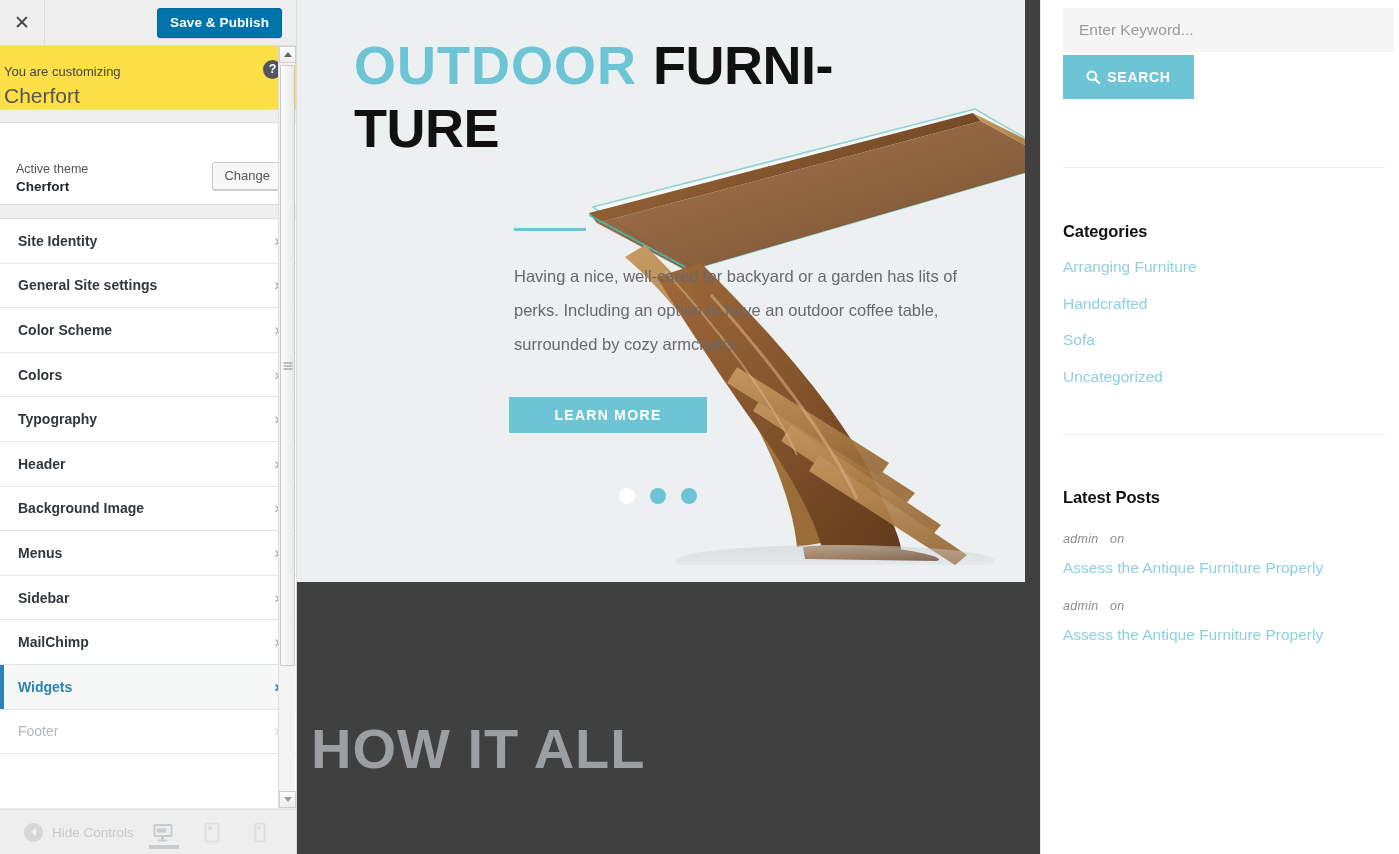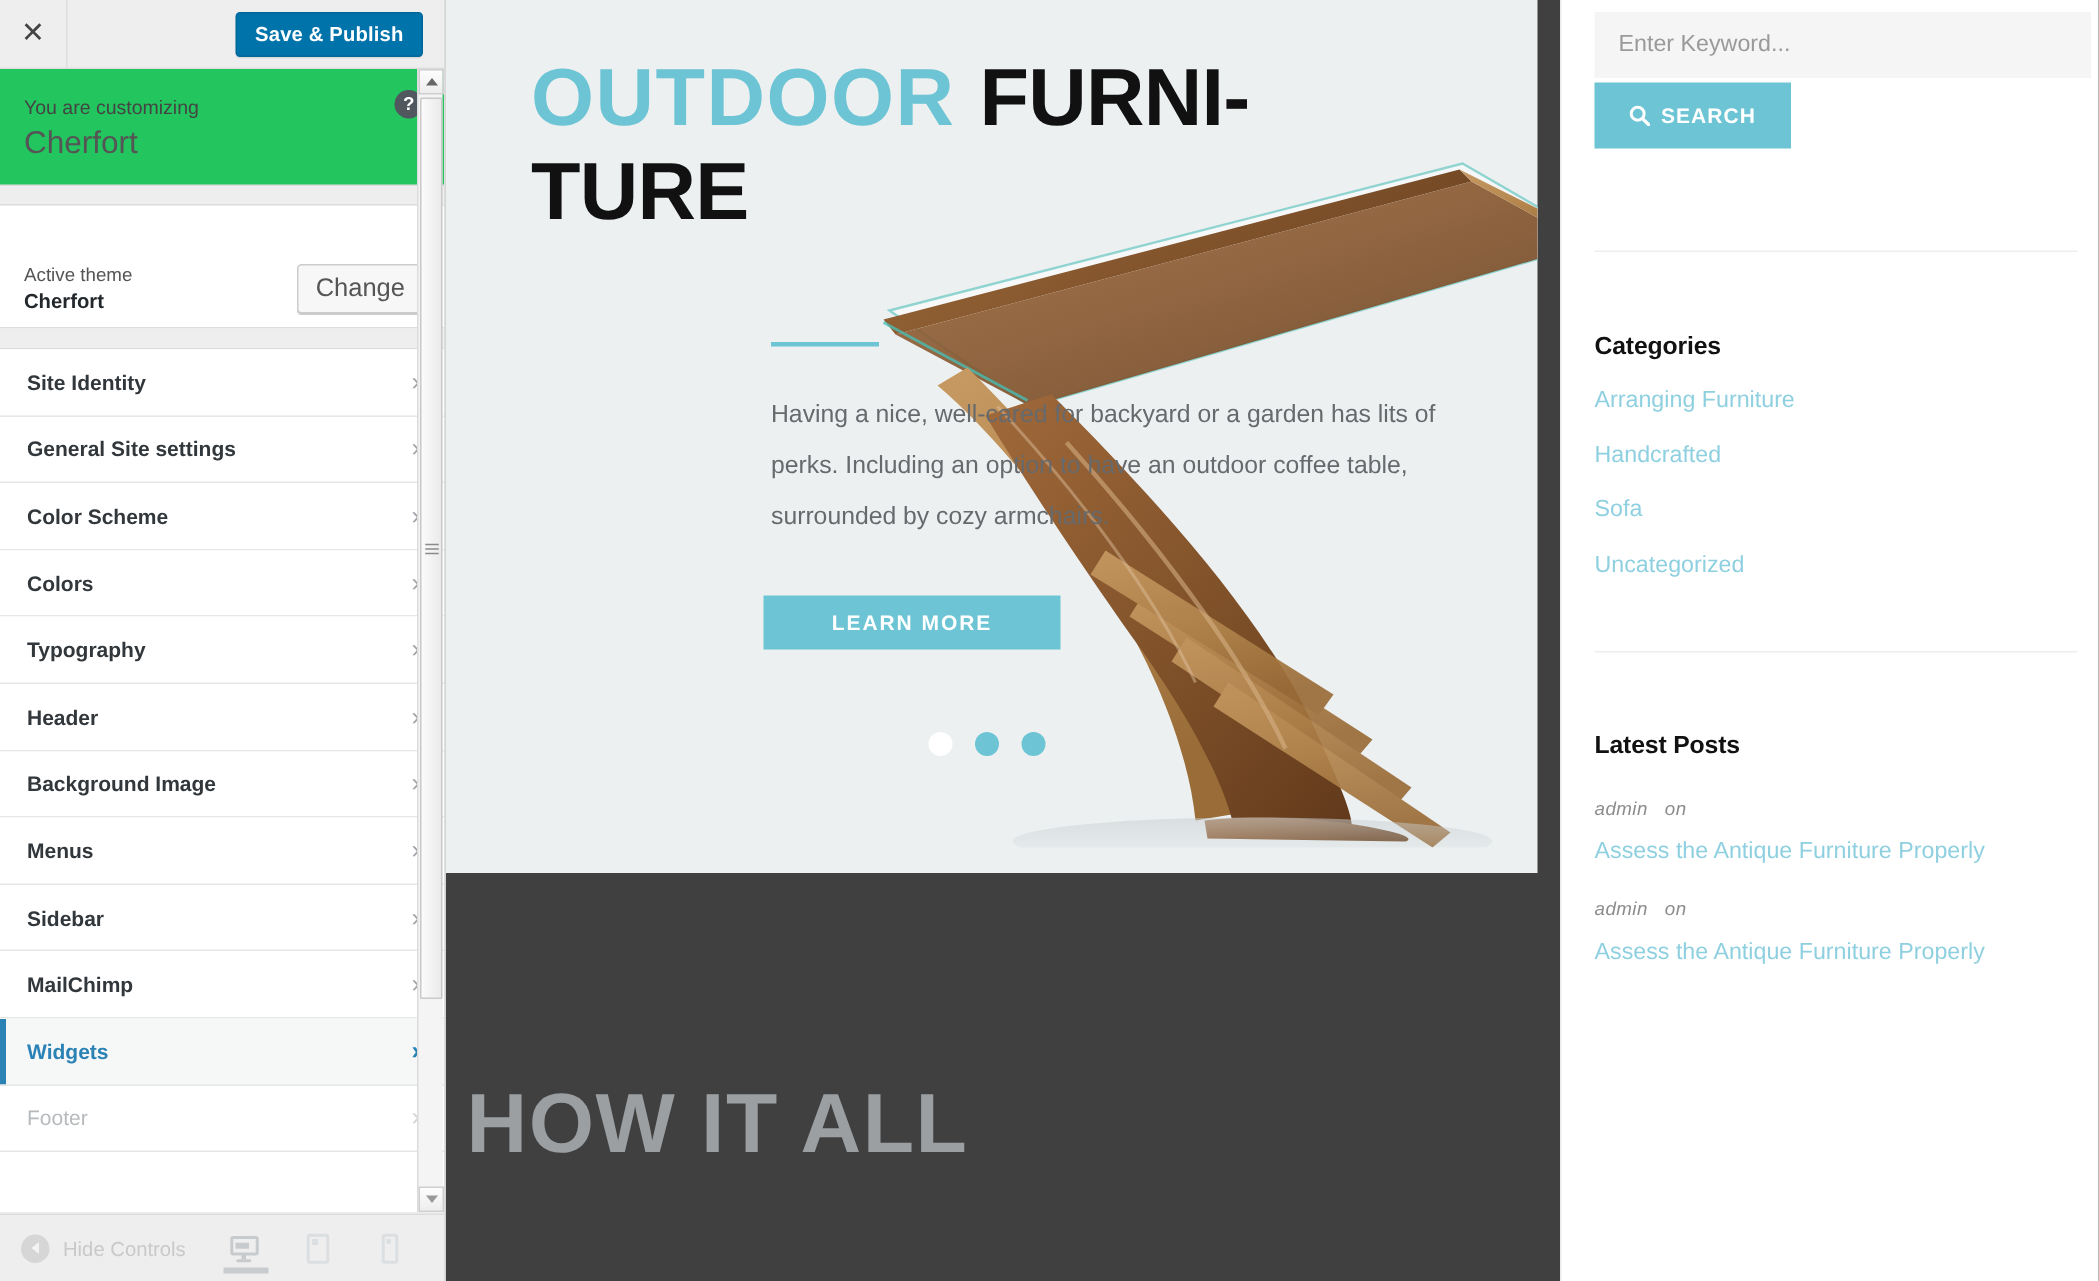--- a/index.html
+++ b/index.html
@@ -50,25 +50,25 @@
   }
 
   .cz-body {
     position: absolute; top: 46px; left: 0;
     width: 296px; height: 762px;
     background: #ffffff;
     overflow: hidden;
   }
 
   .cz-info {
-    background: #22c55e;
-    padding: 18px 16px 16px 16px;
+    background: #fde047;
+    padding: 18px 16px 16px 4px;
     border-bottom: 1px solid #ddd;
     position: relative;
-    height: 78px;
+    height: 64px;
   }
   .cz-info .small {
     font-size: 13px; color: #444; line-height: 1.3;
   }
   .cz-info .big {
     font-size: 21px; color: #555; font-weight: 400;
     margin-top: 2px; line-height: 1.25;
   }
   .cz-help {
     position: absolute; right: 14px; top: 14px;
@@ -88,21 +88,21 @@
     border-bottom: 1px solid #ddd;
     position: relative;
     height: 58px;
     margin-top: 24px;
   }
   .cz-theme .lbl { font-size: 12.5px; color: #555; line-height: 1.35; }
   .cz-theme .nm  { font-size: 13.5px; color: #23282d; font-weight: 700; line-height: 1.4; }
   .cz-change {
     position: absolute; right: 14px; top: 15px;
     background: #f7f7f7; border: 1px solid #ccc; border-radius: 3px;
-    color: #555; font-size: 17px;
+    color: #555; font-size: 13px;
     padding: 5px 11px 6px; cursor: pointer;
     box-shadow: 0 1px 0 #ccc;
   }
 
   .cz-sep { height: 14px; background: #eeeeee; border-bottom: 1px solid #ddd; }
 
   .cz-list { background: #fff; }
   .cz-item {
     position: relative;
     height: 44.6px;
@@ -167,21 +167,21 @@
 
   .cz-footer {
     position: absolute; bottom: 0; left: 0;
     width: 296px; height: 45px;
     background: #eeeeee;
     border-top: 1px solid #ddd;
     display: flex; align-items: center;
   }
   .cz-hide {
     display: flex; align-items: center; gap: 9px;
-    padding-left: 14px; cursor: pointer;
+    padding-left: 24px; cursor: pointer;
   }
   .cz-hide-ic {
     width: 19px; height: 19px; border-radius: 50%;
     background: #d6d6d6;
     display: flex; align-items: center; justify-content: center;
   }
   .cz-hide-ic span {
     width: 0; height: 0;
     border-top: 4px solid transparent;
     border-bottom: 4px solid transparent;

